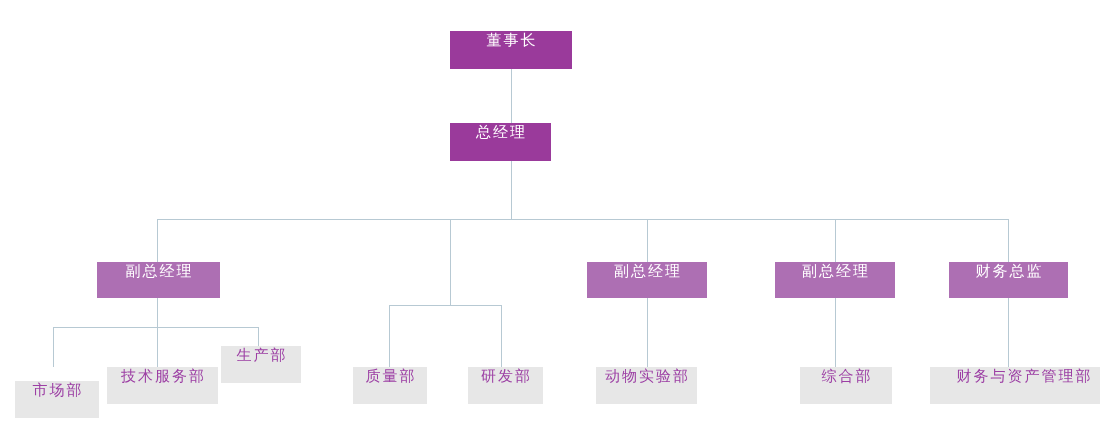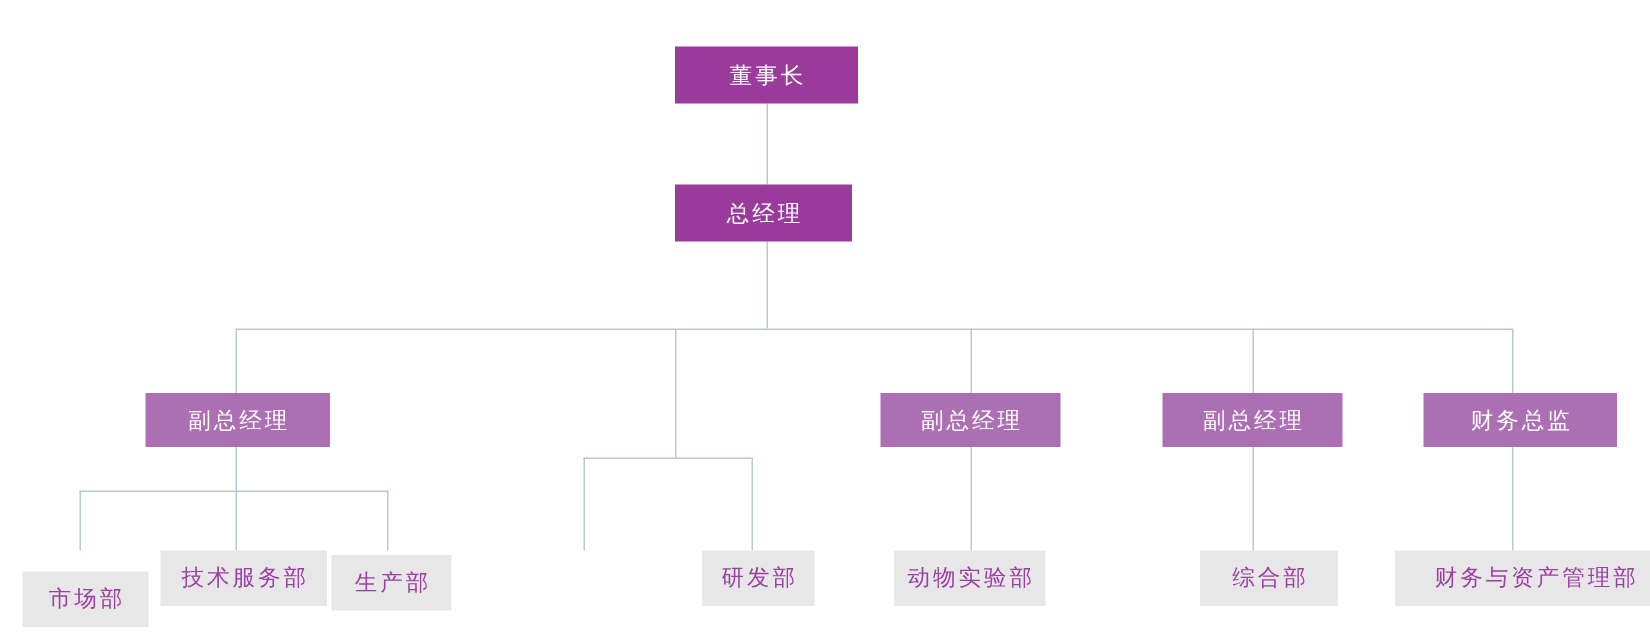--- a/index.html
+++ b/index.html
@@ -8,21 +8,21 @@
     width:1100px;height:421px;
     background:#ffffff;
     font-family:"Liberation Sans", sans-serif;
     overflow:hidden;
   }
   .line{position:absolute;background:var(--line,#b7c9d3);}
   .line.v{width:1px;}
   .line.h{height:1px;}
   .node{
     position:absolute;
-    display:flex;align-items:center;justify-content:center;
+    display:flex;align-items:flex-start;justify-content:center;
     font-size:15px;letter-spacing:2px;text-indent:2px;
     white-space:nowrap;
   }
   .node.top{background:var(--top_fill,#9a3a9b);color:var(--node_text,#ffffff);}
   .node.exec{background:var(--exec_fill,#ad6fb3);color:var(--node_text,#ffffff);}
   .node.dept{background:var(--dept_fill,#e7e7e7);color:var(--dept_text,#9c3fa4);}
 </style>
 </head>
 <body>
 
@@ -47,45 +47,48 @@
   <div class="line v" style="left:389px;top:305px;height:62px"></div>
   <div class="line v" style="left:501px;top:305px;height:62px"></div>
 
   <div class="line v" style="left:647px;top:298px;height:69px"></div>
   <div class="line v" style="left:835px;top:298px;height:69px"></div>
   <div class="line v" style="left:1008px;top:298px;height:69px"></div>
 
   <div class="node top" style="left:450px;top:31px;width:122px;height:38px">
     <span>董事长</span>
   </div>
-  <div class="node top" style="left:450px;top:123px;width:118px;height:38px">
+  <div class="node top" style="left:450px;top:123px;width:101px;height:38px">
     <span>总经理</span>
   </div>
 
   <div class="node exec" style="left:97px;top:262px;width:123px;height:36px">
     <span>副总经理</span>
   </div>
   <div class="node exec" style="left:587px;top:262px;width:120px;height:36px">
     <span>副总经理</span>
   </div>
   <div class="node exec" style="left:775px;top:262px;width:120px;height:36px">
     <span>副总经理</span>
   </div>
-  <div class="node exec" style="left:949px;top:262px;width:129px;height:36px">
+  <div class="node exec" style="left:949px;top:262px;width:119px;height:36px">
     <span>财务总监</span>
   </div>
 
   <div class="node dept" style="left:15px;top:381px;width:84px;height:37px">
     <span>市场部</span>
   </div>
   <div class="node dept" style="left:107px;top:367px;width:111px;height:37px">
     <span>技术服务部</span>
   </div>
-  <div class="node dept" style="left:221px;top:370px;width:80px;height:37px">
+  <div class="node dept" style="left:221px;top:346px;width:80px;height:37px">
     <span>生产部</span>
+  </div>
+  <div class="node dept" style="left:353px;top:367px;width:74px;height:37px">
+    <span>质量部</span>
   </div>
   <div class="node dept" style="left:596px;top:367px;width:101px;height:37px">
     <span>动物实验部</span>
   </div>
   <div class="node dept" style="left:468px;top:367px;width:75px;height:37px">
     <span>研发部</span>
   </div>
   <div class="node dept" style="left:800px;top:367px;width:92px;height:37px">
     <span>综合部</span>
   </div>

